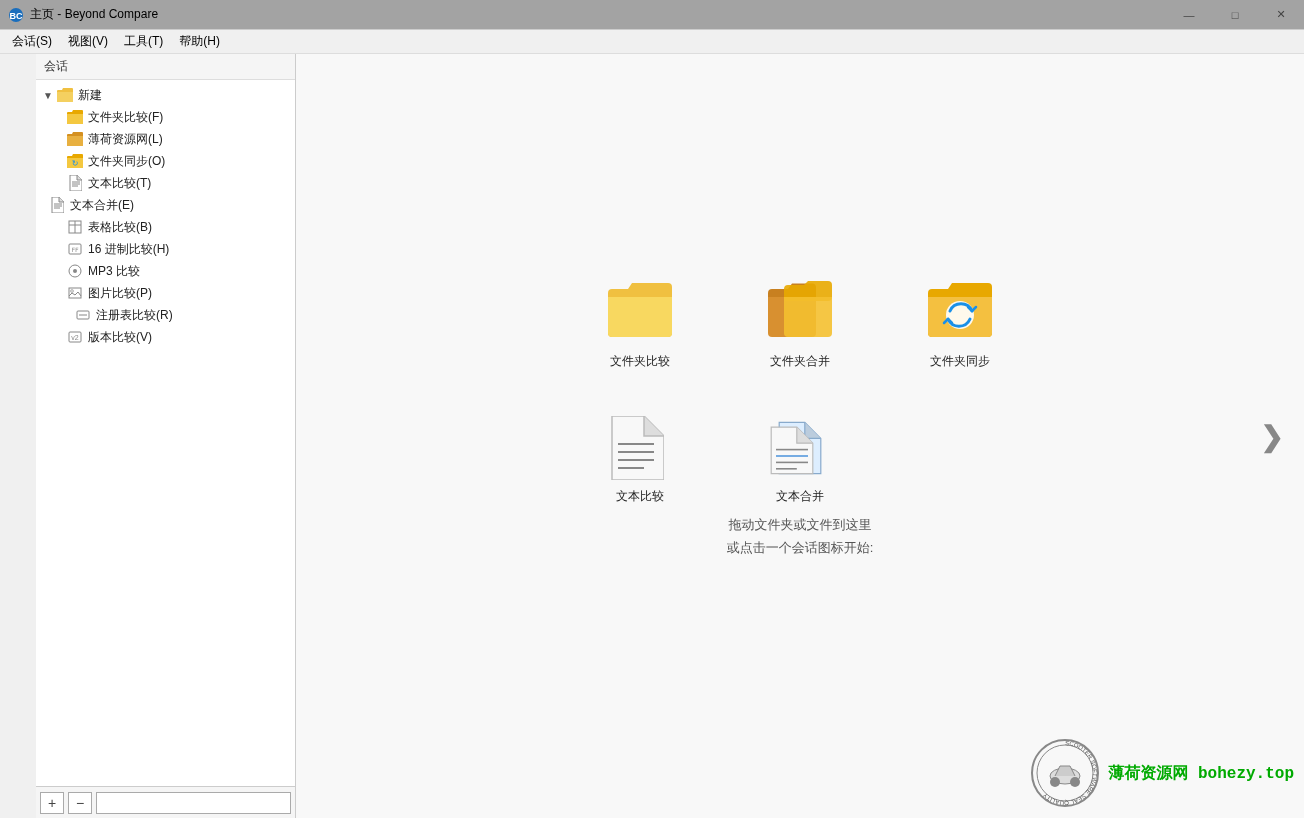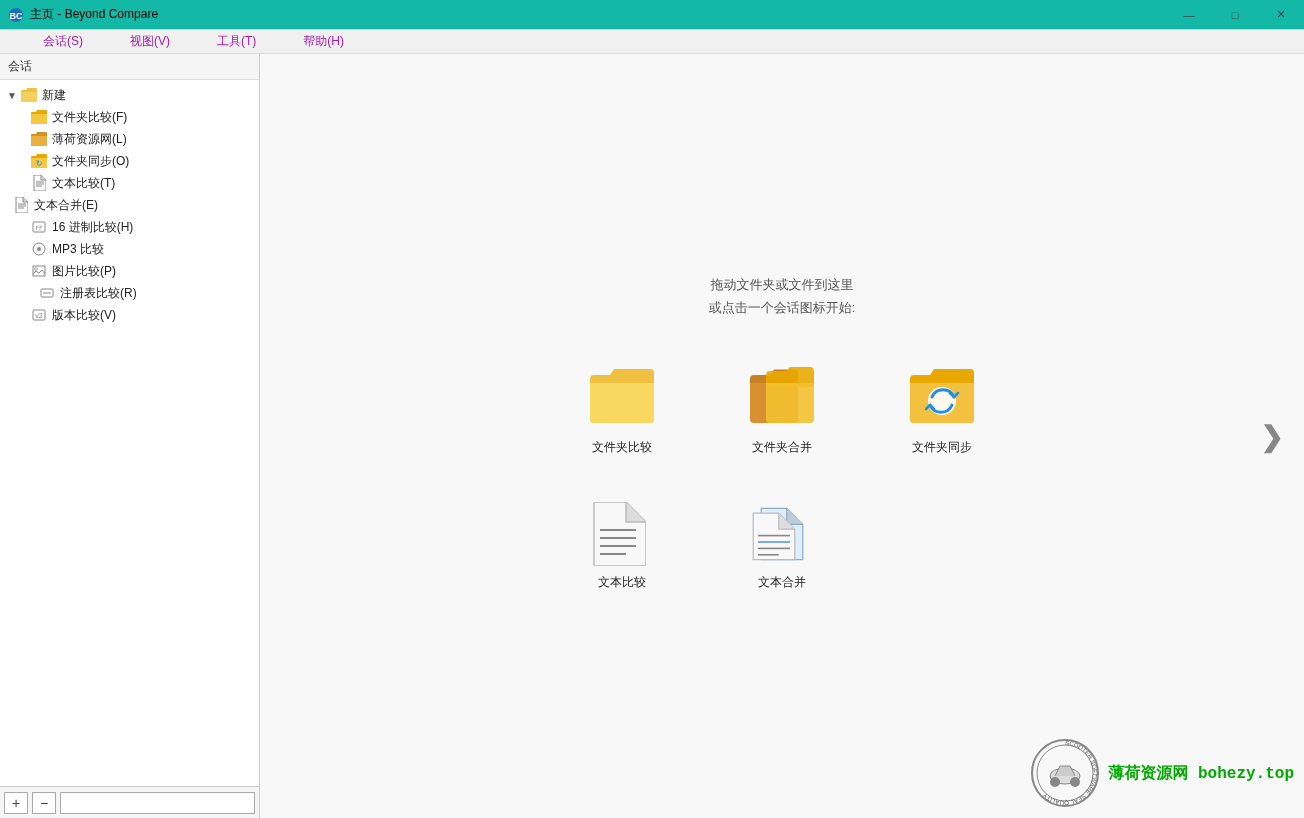--- a/index.html
+++ b/index.html
@@ -9,21 +9,21 @@
       background: #f0f0f0;
       font-family: 'Microsoft YaHei', SimSun, sans-serif;
       font-size: 12px;
       overflow: hidden;
       user-select: none;
     }
 
     
     #title-bar {
       height: 30px;
-      background: #14b8a6;
+      background: #a3a3a3;
       display: flex;
       align-items: center;
       justify-content: space-between;
       padding: 0 0 0 8px;
       border-bottom: 1px solid #ccc;
     }
     #title-bar-left {
       display: flex;
       align-items: center;
       gap: 6px;
@@ -60,31 +60,31 @@
       background: #f0f0f0;
       display: flex;
       align-items: center;
       padding: 0 4px;
       border-bottom: 1px solid #ddd;
     }
     .menu-item {
       padding: 2px 8px;
       cursor: pointer;
       font-size: 12px;
-      color: #a21caf;
+      color: #000000;
       height: 22px;
       display: flex;
       align-items: center;
-      margin-left: 31px;
     }
 
     
     #main {
       display: flex;
       height: calc(818px - 30px - 24px);
+      margin-left: 36px;
     }
 
     
     #sidebar {
       width: 260px;
       background: #fff;
       border-right: 1px solid #ccc;
       display: flex;
       flex-direction: column;
     }
@@ -340,20 +340,30 @@
             <line x1="4" y1="7" x2="12" y2="7" stroke="#888" stroke-width="1"></line>
             <line x1="4" y1="9" x2="12" y2="9" stroke="#888" stroke-width="1"></line>
             <line x1="4" y1="11" x2="10" y2="11" stroke="#888" stroke-width="1"></line>
           </svg>
         </span>
         <span class="node-label">文本合并(E)</span>
       </div>
       <div class="tree-node" style="padding-left:30px">
         <span class="node-icon">
           <svg width="14" height="14" viewBox="0 0 14 14">
+            <rect x="1" y="1" width="12" height="12" fill="#fff" stroke="#888" stroke-width="1"></rect>
+            <line x1="1" y1="5" x2="13" y2="5" stroke="#888" stroke-width="1"></line>
+            <line x1="7" y1="1" x2="7" y2="13" stroke="#888" stroke-width="1"></line>
+          </svg>
+        </span>
+        <span class="node-label">表格比较(B)</span>
+      </div>
+      <div class="tree-node" style="padding-left:30px">
+        <span class="node-icon">
+          <svg width="14" height="14" viewBox="0 0 14 14">
             <rect x="1" y="2" width="12" height="10" fill="#fff" stroke="#888" stroke-width="1" rx="1"></rect>
             <text x="7" y="10" text-anchor="middle" fill="#888" font-size="6" font-family="monospace">FF</text>
           </svg>
         </span>
         <span class="node-label">16 进制比较(H)</span>
       </div>
       <div class="tree-node" style="padding-left:30px">
         <span class="node-icon">
           <svg width="14" height="14" viewBox="0 0 14 14">
             <circle cx="7" cy="7" r="6" fill="#fff" stroke="#888" stroke-width="1"></circle>
@@ -392,25 +402,20 @@
       </div>
     </div>
     <div id="sidebar-footer">
       <button class="footer-btn">+</button>
       <button class="footer-btn">−</button>
       <input id="footer-search" type="text" placeholder="" style="">
     </div>
   </div>
 
   <div id="content">
-    <div id="drop-hint">
-      <div>拖动文件夹或文件到这里</div>
-      <div>或点击一个会话图标开始:</div>
-    </div>
-
     <div id="icons-grid">
 
       <div class="icon-row">
 
         <div class="session-icon">
           <div class="session-icon-img">
             <svg width="64" height="56" viewBox="0 0 64 56">
               <path d="M0,12 Q0,8 4,8 L20,8 L24,2 L60,2 Q64,2 64,6 L64,52 Q64,56 60,56 L4,56 Q0,56 0,52 Z" fill="#f0c040"></path>
               <path d="M0,16 L64,16 L64,52 Q64,56 60,56 L4,56 Q0,56 0,52 Z" fill="#f8d860"></path>
             </svg>
@@ -478,20 +483,25 @@
               <line x1="10" y1="42" x2="50" y2="42" stroke="#5599dd" stroke-width="2"></line>
               <line x1="10" y1="50" x2="50" y2="50" stroke="#888" stroke-width="2"></line>
               <line x1="10" y1="58" x2="36" y2="58" stroke="#888" stroke-width="2"></line>
             </svg>
           </div>
           <span class="session-icon-label">文本合并</span>
         </div>
       </div>
     </div>
 
+    <div id="drop-hint">
+      <div>拖动文件夹或文件到这里</div>
+      <div>或点击一个会话图标开始:</div>
+    </div>
+
     <div id="nav-arrow-right">❯</div>
 
     <div id="watermark">
       <svg id="watermark-seal" width="70" height="70" viewBox="0 0 70 70">
         <circle cx="35" cy="35" r="33" fill="none" stroke="#888" stroke-width="2"></circle>
         <circle cx="35" cy="35" r="28" fill="none" stroke="#888" stroke-width="1"></circle>
 
         <text font-size="6" fill="#555" font-family="Arial">
           <textPath href="#circle-path">SCOOTER SOFTWARE SEAL QUALITY</textPath>
         </text>

